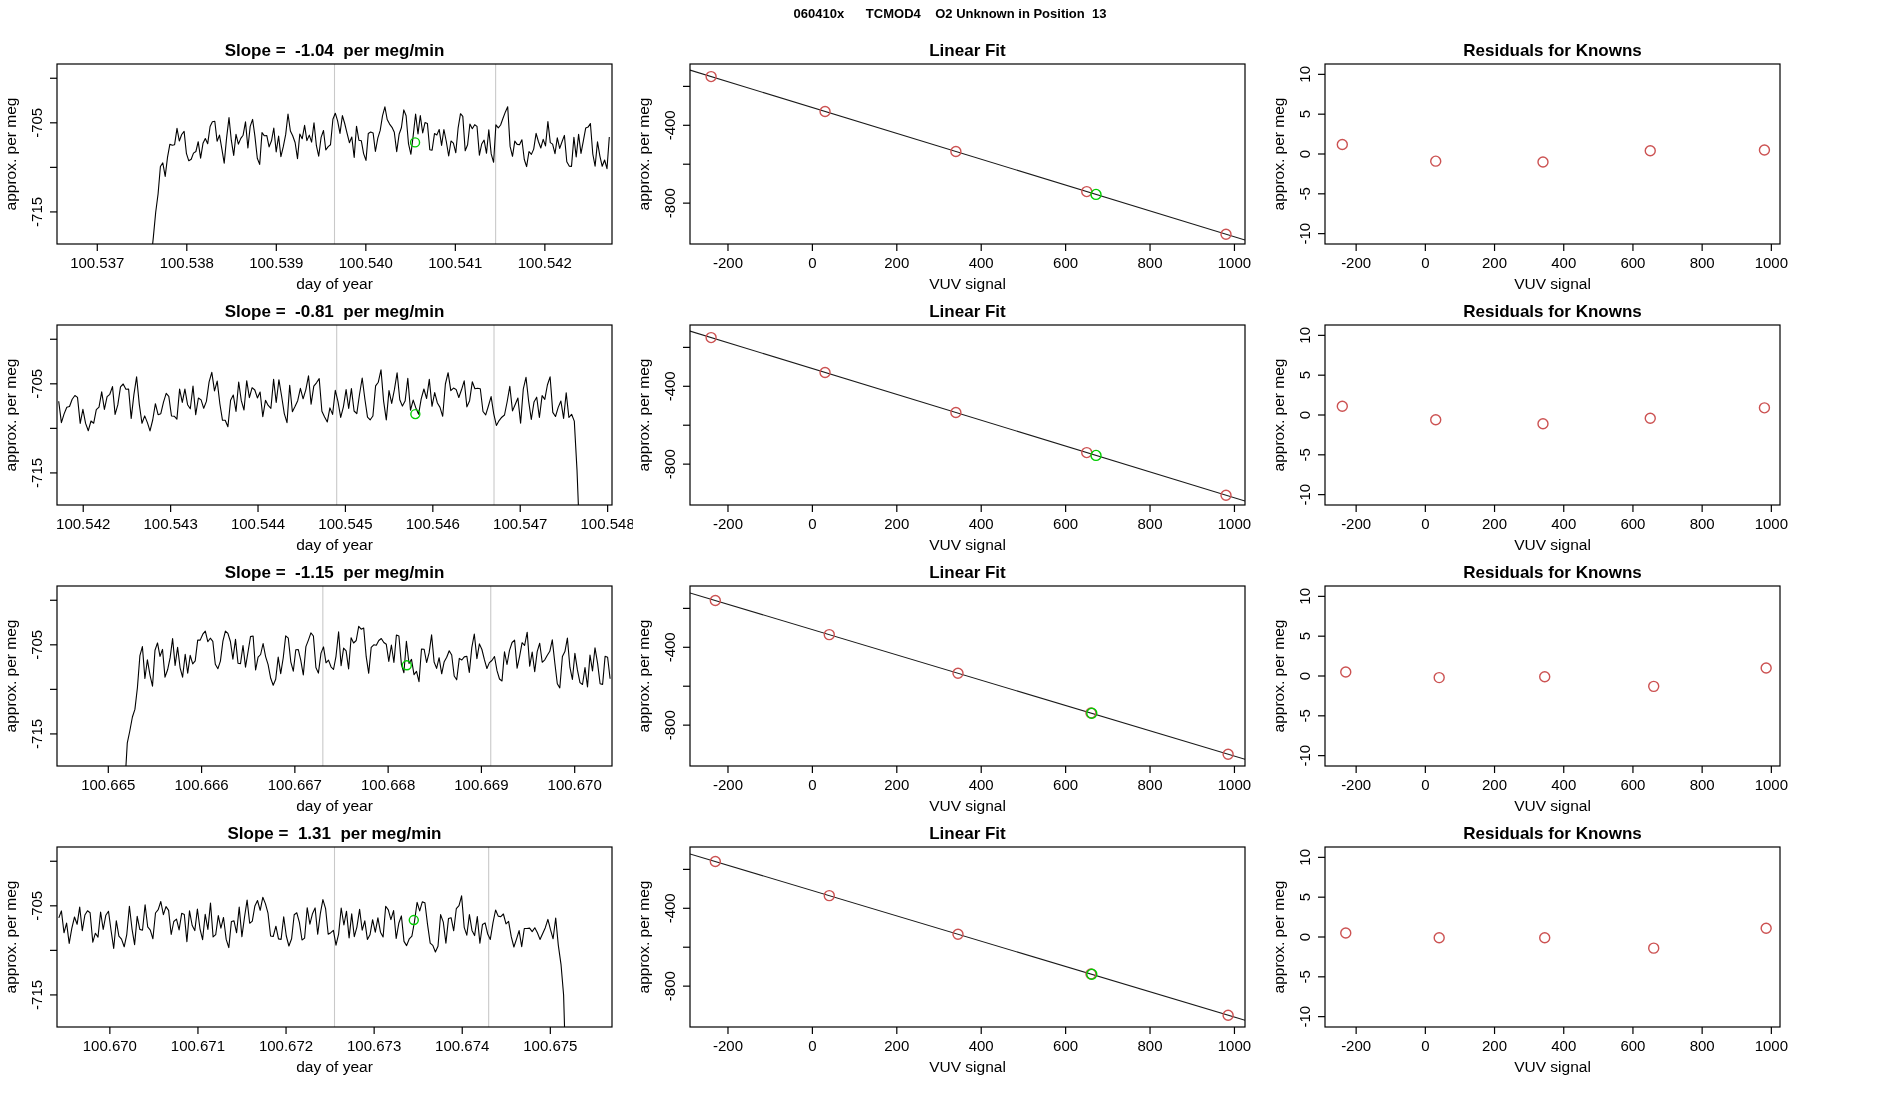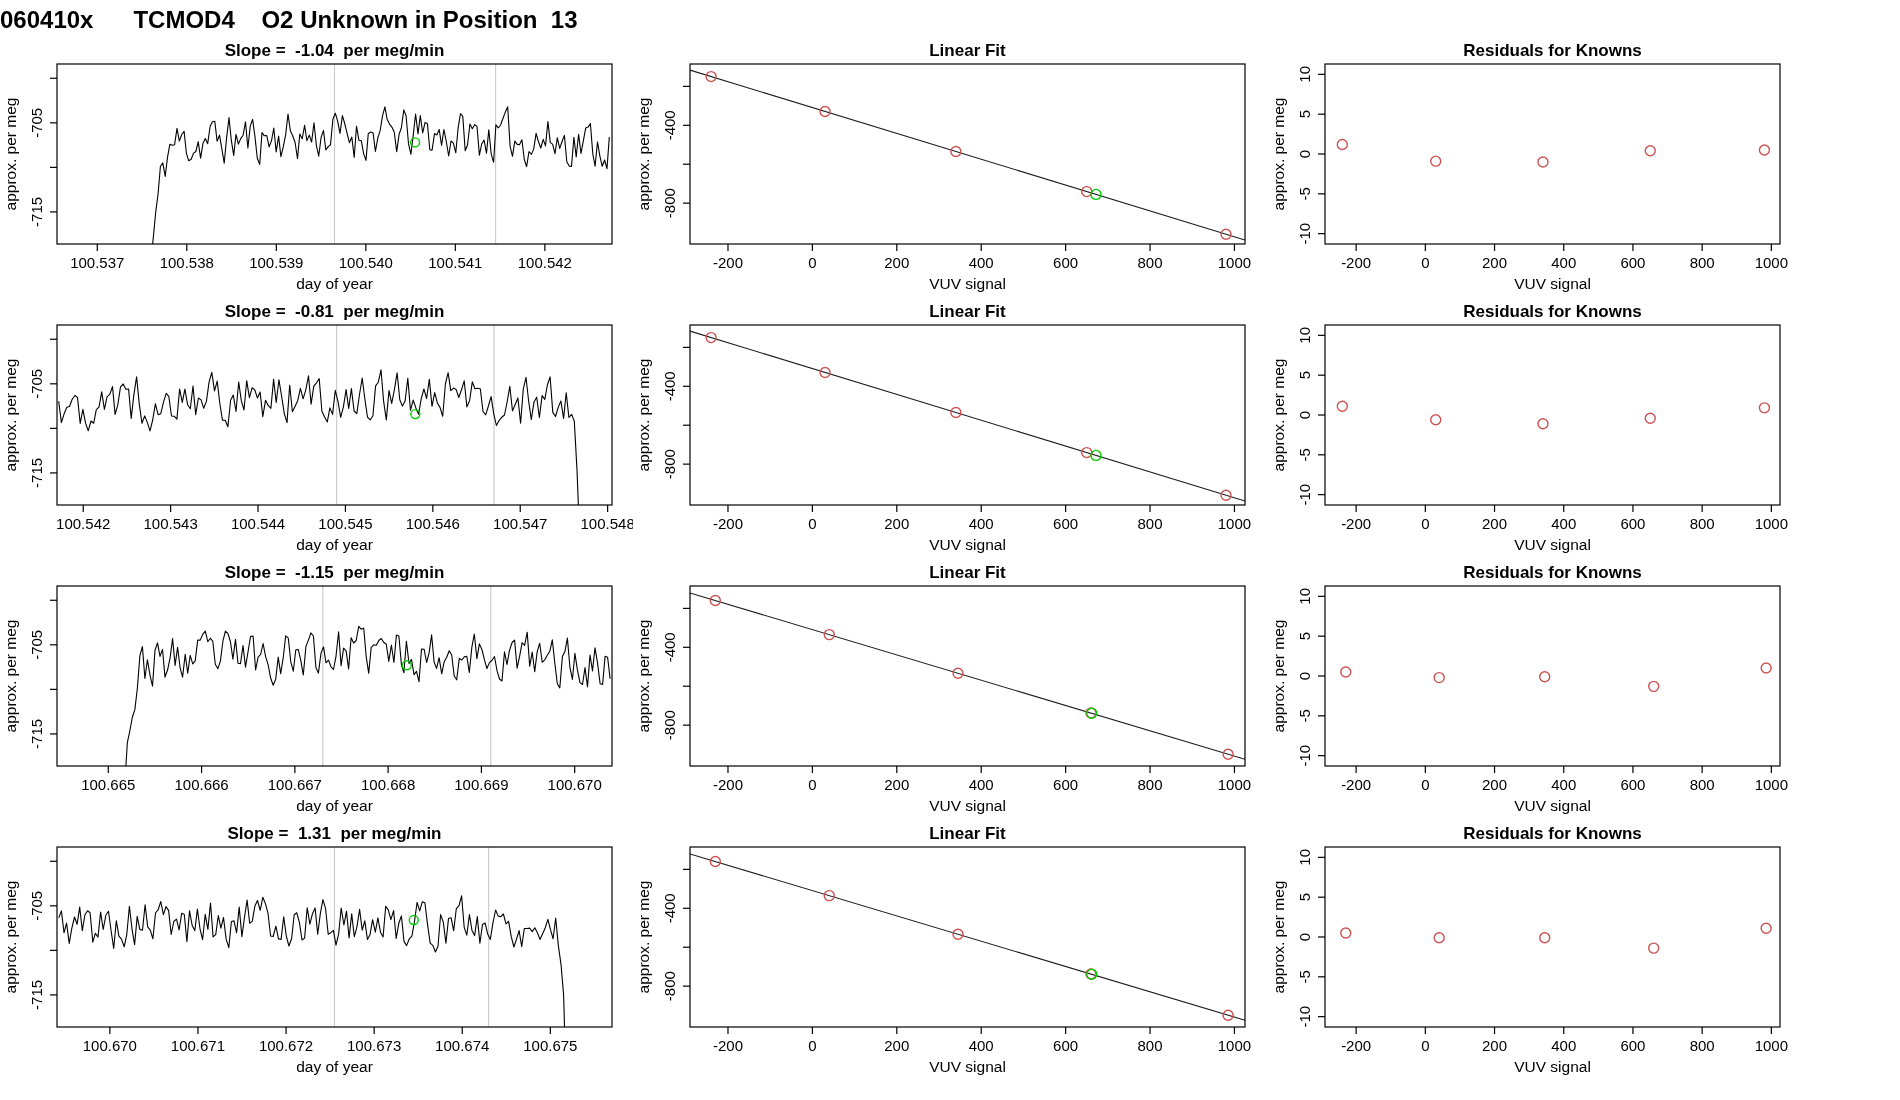--- a/index.html
+++ b/index.html
@@ -1,17 +1,17 @@
 <!DOCTYPE html>
 <html><head>
 <meta charset="utf-8">
 <style>
   html,body{margin:0;padding:0;background:#ffffff;width:1900px;height:1100px;overflow:hidden;
             font-family:"Liberation Sans", sans-serif;}
-  .main-title{width:1900px;text-align:left;font-size:24px;font-weight:bold;color:#000;
+  .main-title{width:1900px;text-align:center;font-size:13px;font-weight:bold;color:#000;
               padding-top:6px;height:26px;white-space:pre;}
   .grid{display:grid;grid-template-columns:633px 634px 633px;grid-auto-rows:261px;}
   svg{display:block;}
   svg text{white-space:pre;fill:#000;}
   .ptitle{font-size:17px;font-weight:bold;}
   .tick{font-size:15px;}
   .alab{font-size:15.5px;}
 </style>
 </head>
 <body>

